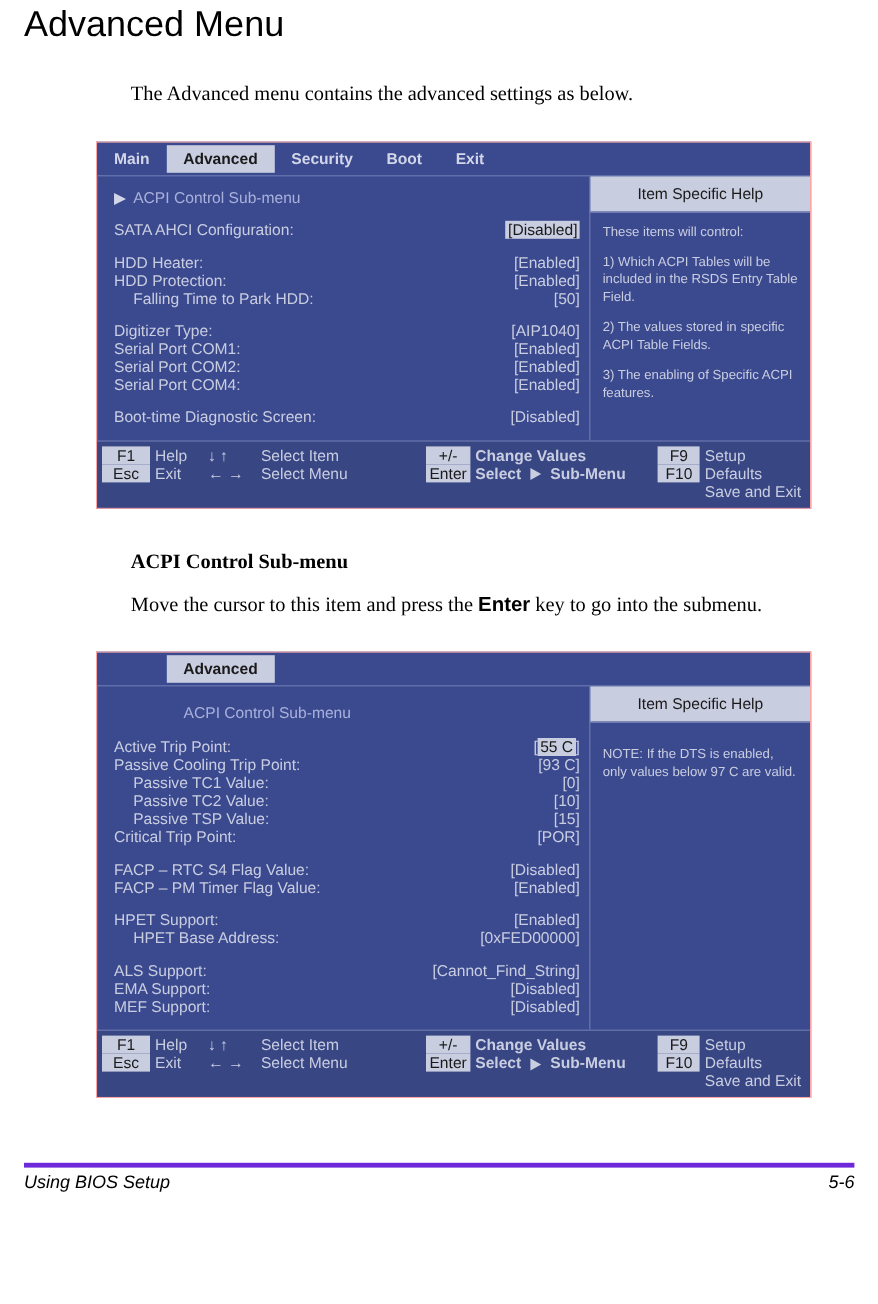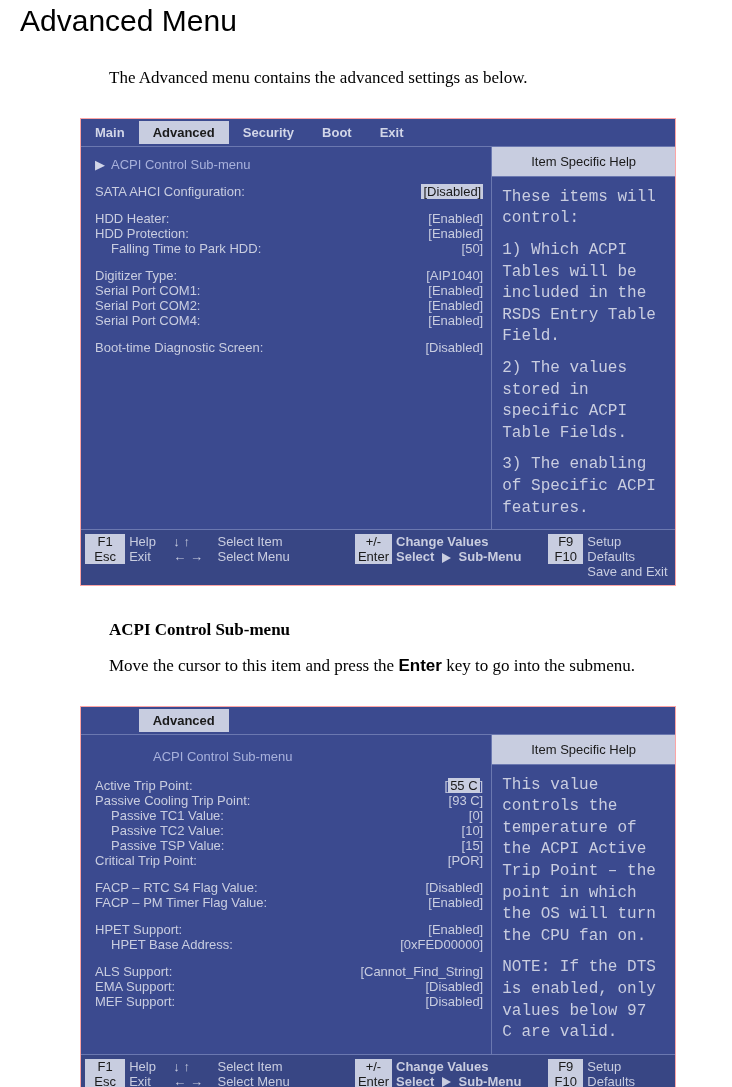--- a/index.html
+++ b/index.html
@@ -75,23 +75,22 @@
     background: #c8cde0;
     color: #1a1a1a;
     text-align: center;
     padding: 7px 4px;
     font-weight: normal;
     border-bottom: 1px solid #6b78b0;
   }
   .help-body {
     padding: 10px 10px;
     color: #c9cde0;
-    font-size: 16px;
+    font-size: 11px;
     line-height: 1.35;
-    font-family: Liberation Mono, monospace;
   }
   .arrow {
     color: #d2d6e8;
     margin-right: 6px;
   }
   .sub-title {
     color: #a8b1dc;
     margin-bottom: 12px;
     display: flex;
     align-items: center;
@@ -338,21 +337,20 @@
             </div>
             <div class="settings-row">
               <div class="label-col">MEF Support:</div>
               <div class="val-col">[Disabled]</div>
             </div>
           </div>
       </div>
       <div class="right-panel">
         <div class="help-header">Item Specific Help</div>
         <div class="help-body" id="bios2-help">
-            <div>This value controls the temperature of the ACPI Active Trip Point – the point in which the OS will turn the CPU fan on.</div>
             <div style="height: 10px;"></div>
             <div>NOTE: If the DTS is enabled, only values below 97 C are valid.</div>
           </div>
       </div>
     </div>
     <div class="footer" id="footer2">
         <div class="fcol1">
           <div class="keylabel">F1</div>
           <div class="keylabel">Esc</div>
         </div>

